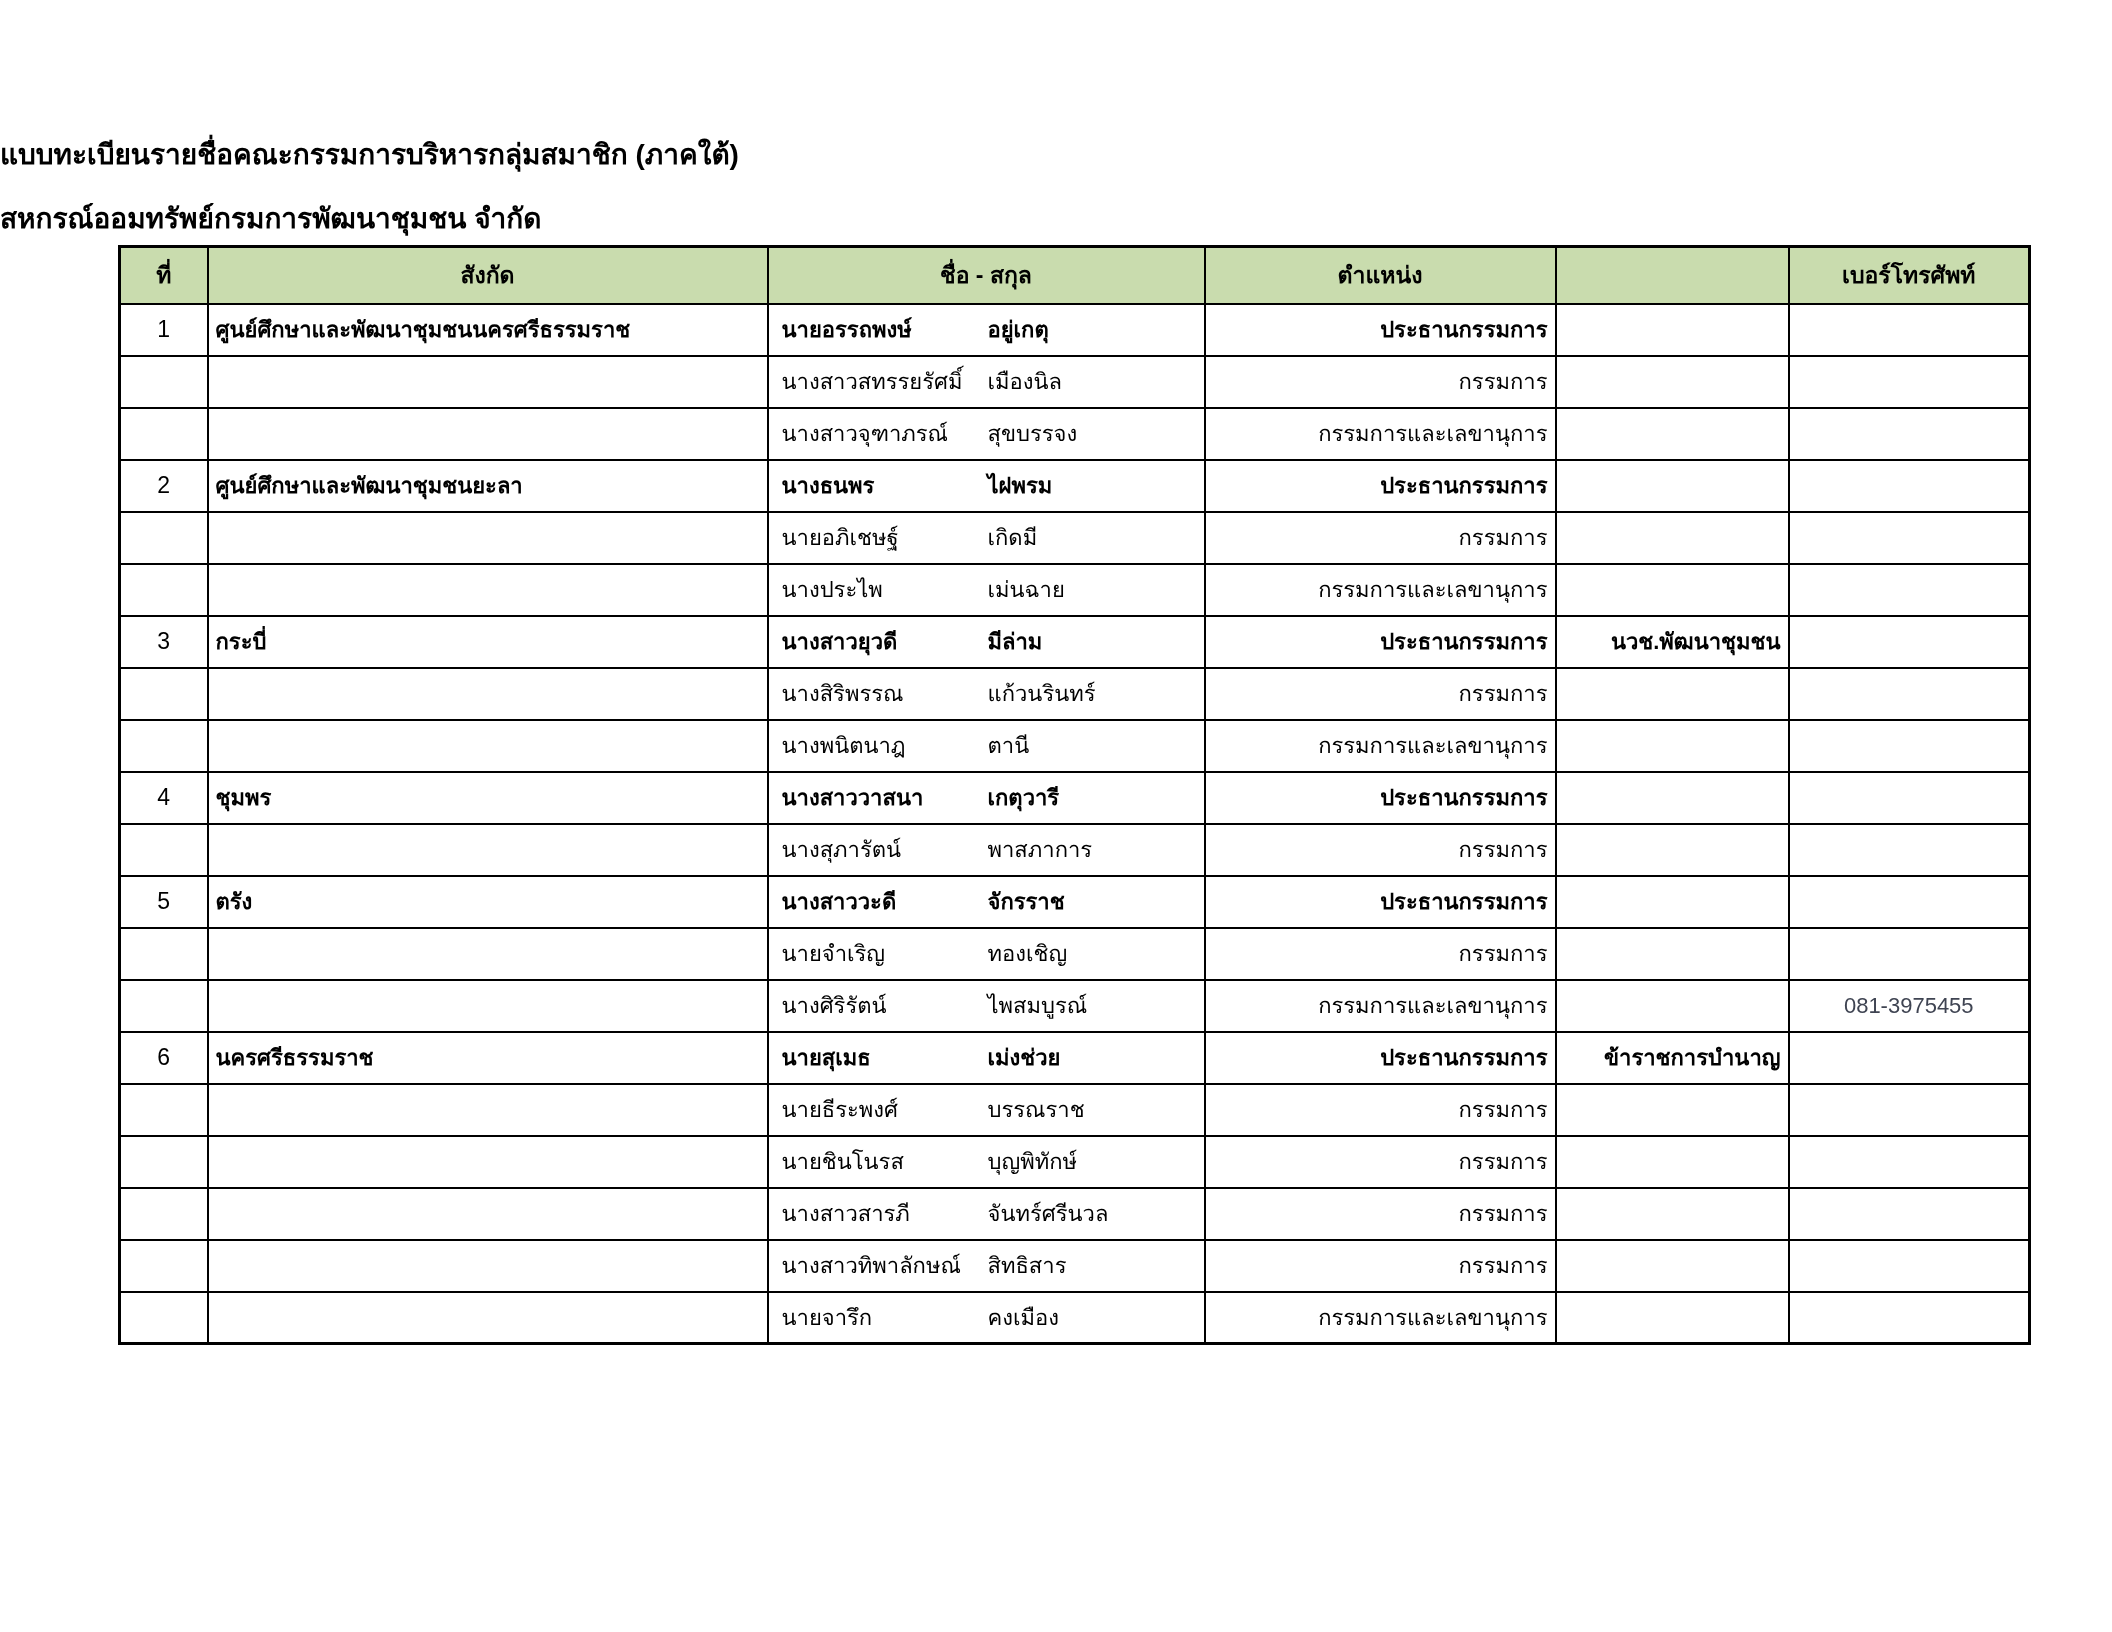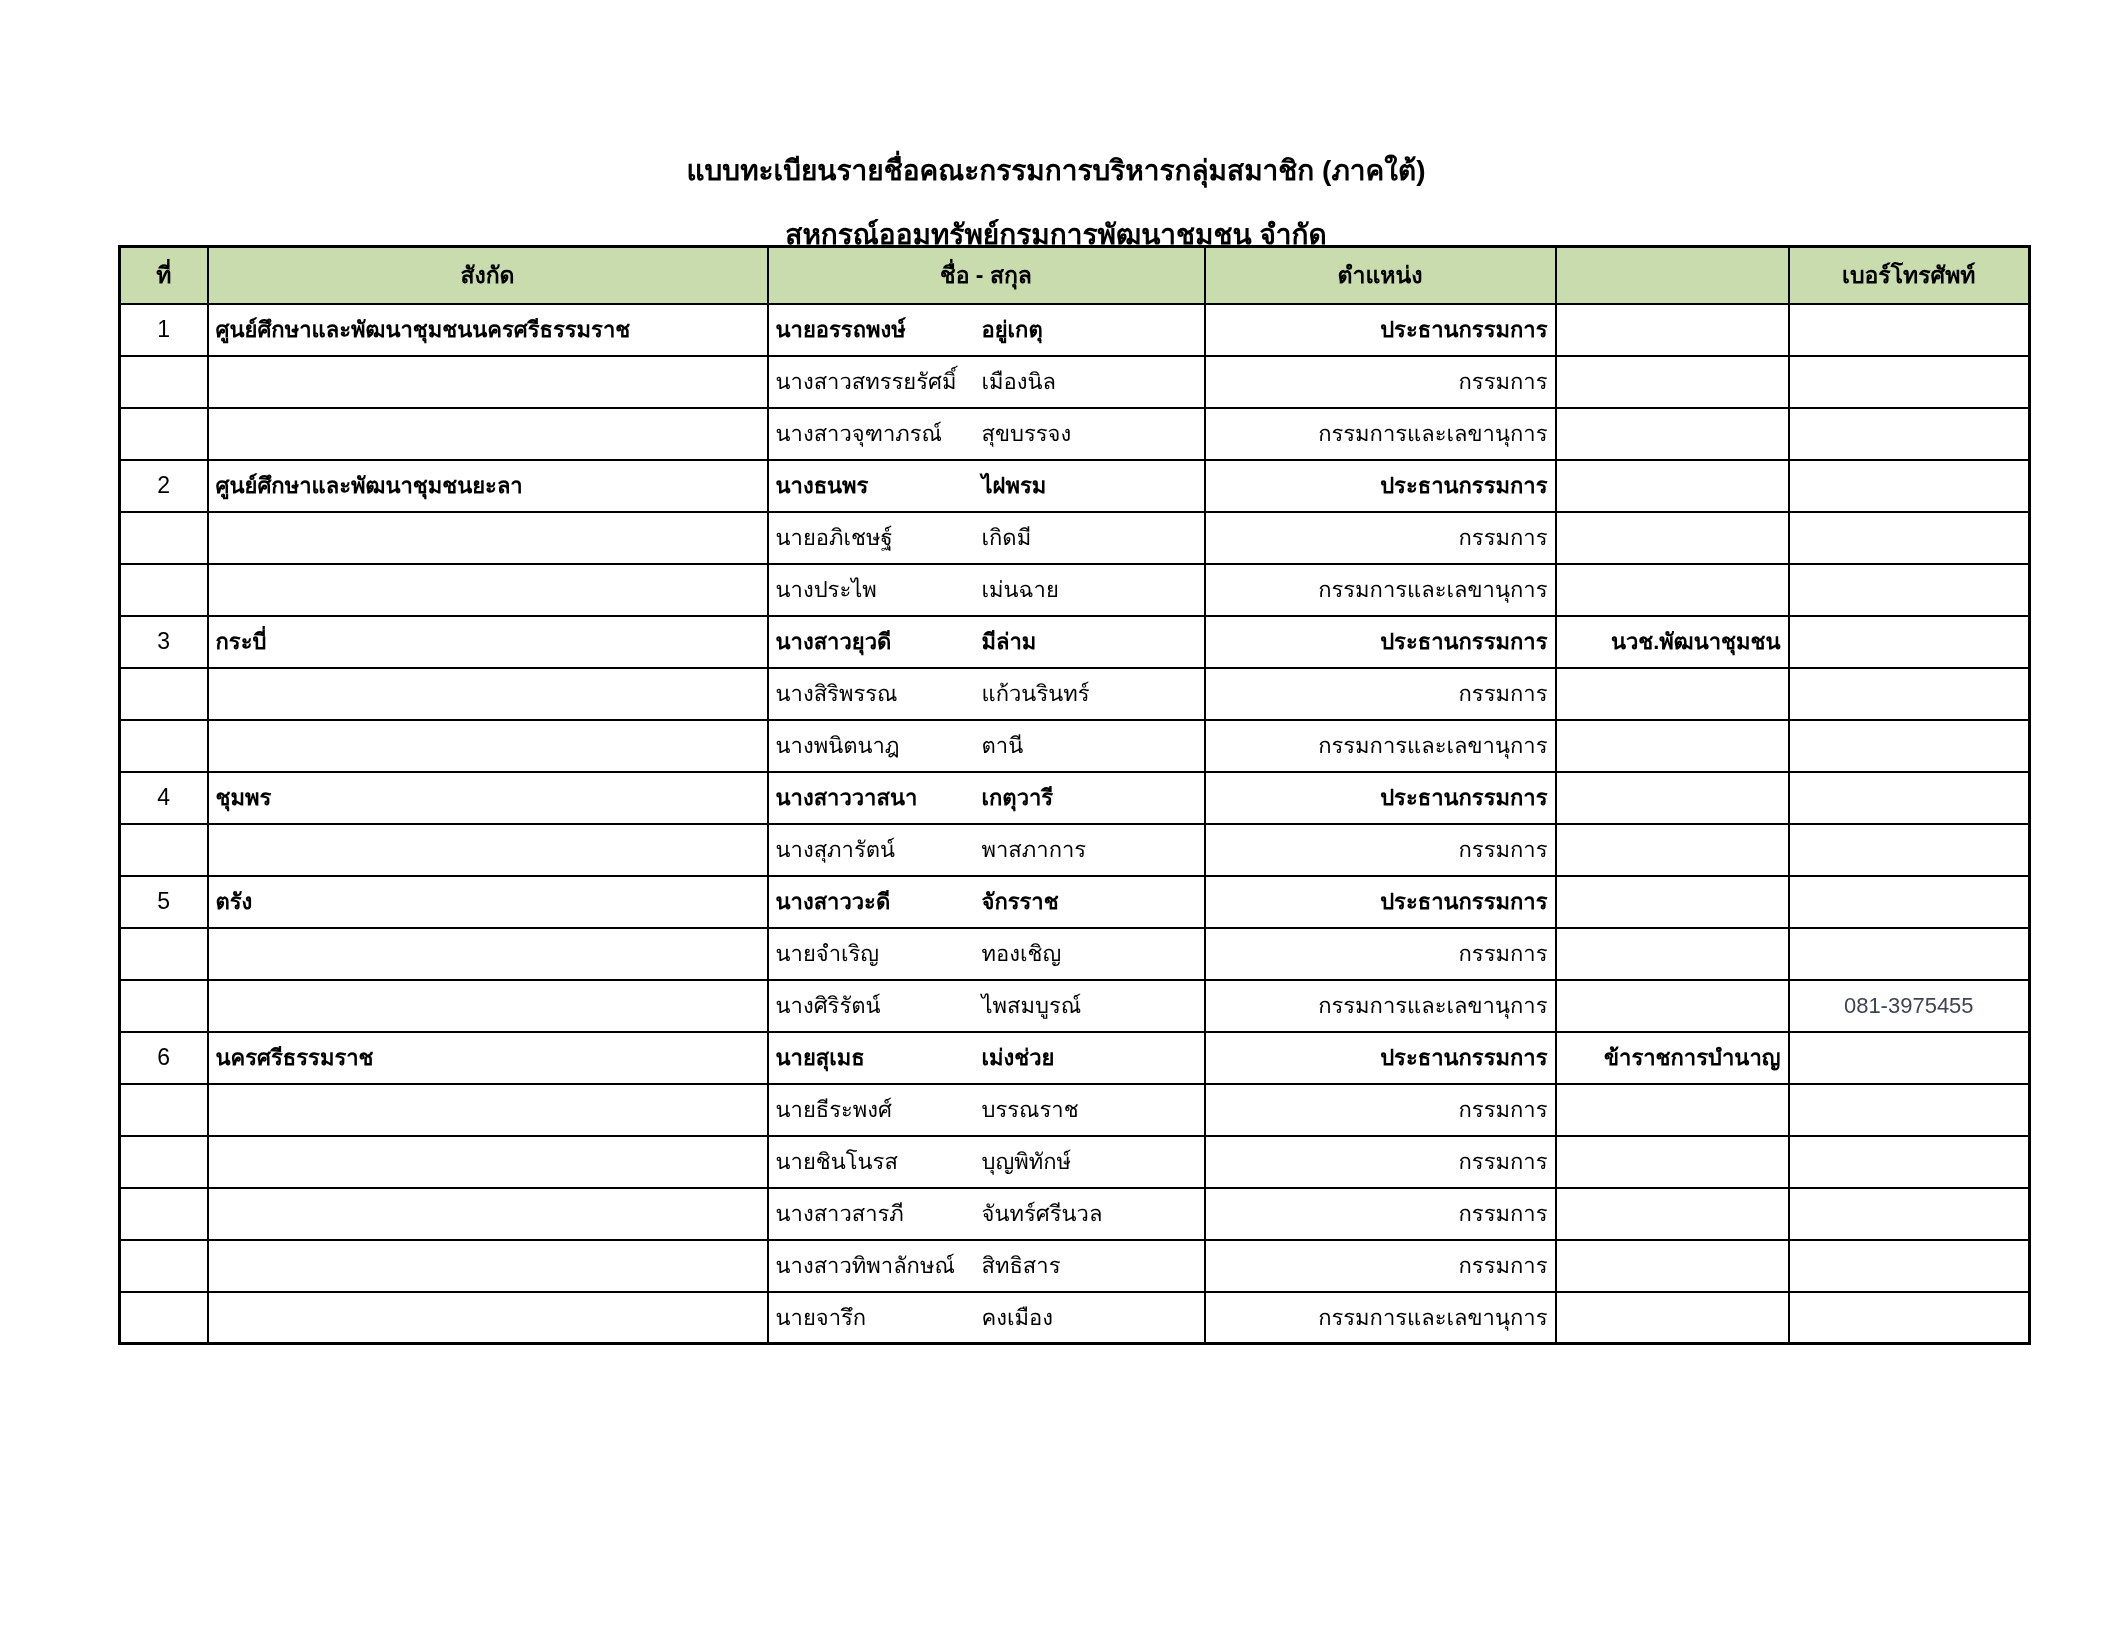--- a/index.html
+++ b/index.html
@@ -6,21 +6,21 @@
   html, body { margin: 0; padding: 0; }
   body {
     width: 2112px; height: 1632px;
     background: #ffffff;
     font-family: "Liberation Sans", sans-serif;
     color: #000000;
     position: relative;
   }
   .doc-title, .doc-subtitle {
     position: absolute; left: 0; width: 2112px;
-    text-align: center; font-weight: bold; font-size: 28px; margin-top: 16px;
+    text-align: left; font-weight: bold; font-size: 28px;
   }
   .doc-title    { top: 132px; }
   .doc-subtitle { top: 196px; }
 
   table.register {
     position: absolute; left: 118px; top: 245px;
     border-collapse: collapse; table-layout: fixed;
     border: 3px solid #000;
   }
   .register th, .register td {
@@ -34,21 +34,21 @@
   .register thead tr { height: 57px; }
   .register tbody tr { height: 52px; }
   .register th {
     background: #c9dcae;
     font-weight: bold;
     font-size: 23px;
     text-align: center;
   }
   td.c-no    { text-align: center; font-size: 23px; }
   td.c-aff   { text-align: left; }
-  td.c-name  { text-align: left; padding: 0; }
+  td.c-name  { text-align: left; padding: 6px; }
   .name-wrap { display: flex; align-items: center; padding-left: 7px; }
   .name-wrap .fname { flex: 0 0 206px; }
   .name-wrap .lname { flex: 1 1 auto; }
   td.c-pos   { text-align: right; }
   td.c-note  { text-align: right; }
   td.c-phone { text-align: center; color: #3f4452; }
   tr.group-head td.c-aff,
   tr.group-head td.c-name,
   tr.group-head td.c-pos,
   tr.group-head td.c-note { font-weight: bold; }

